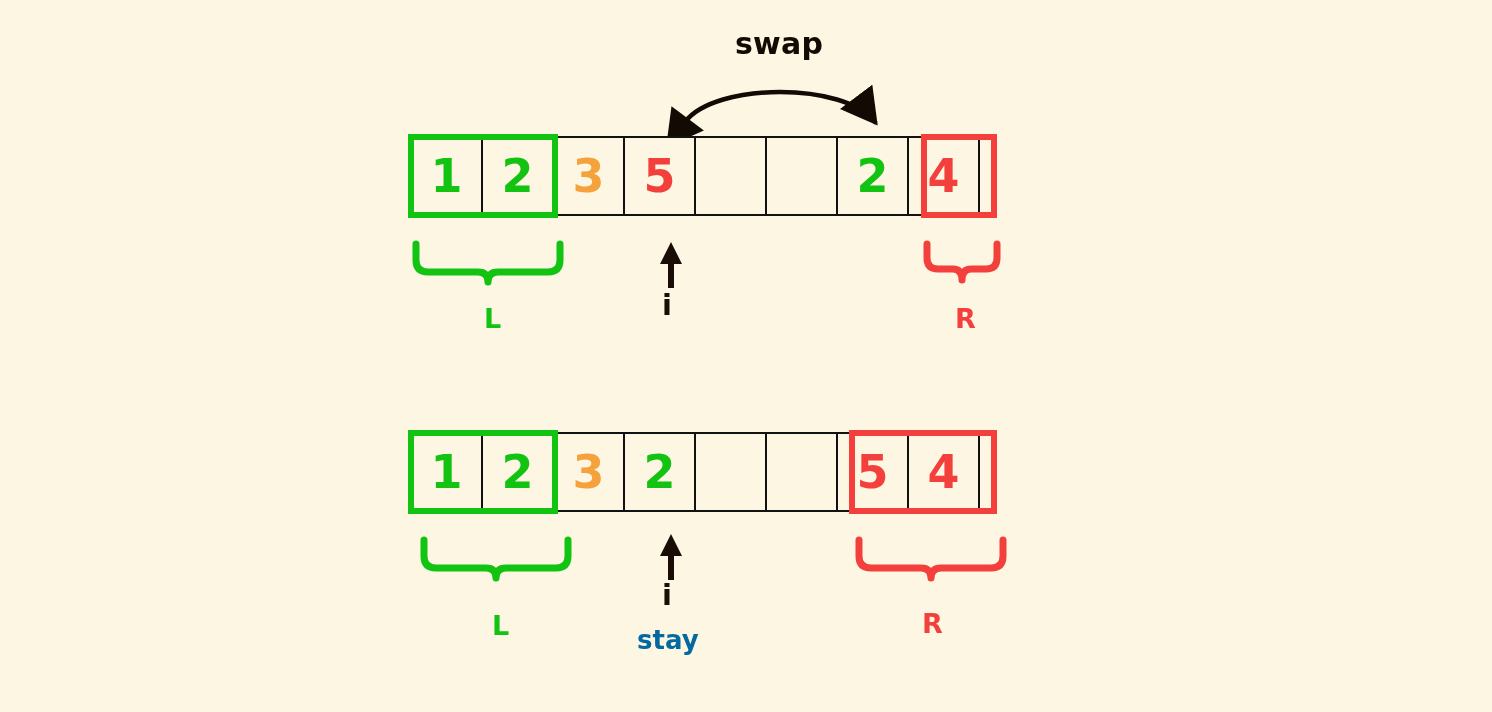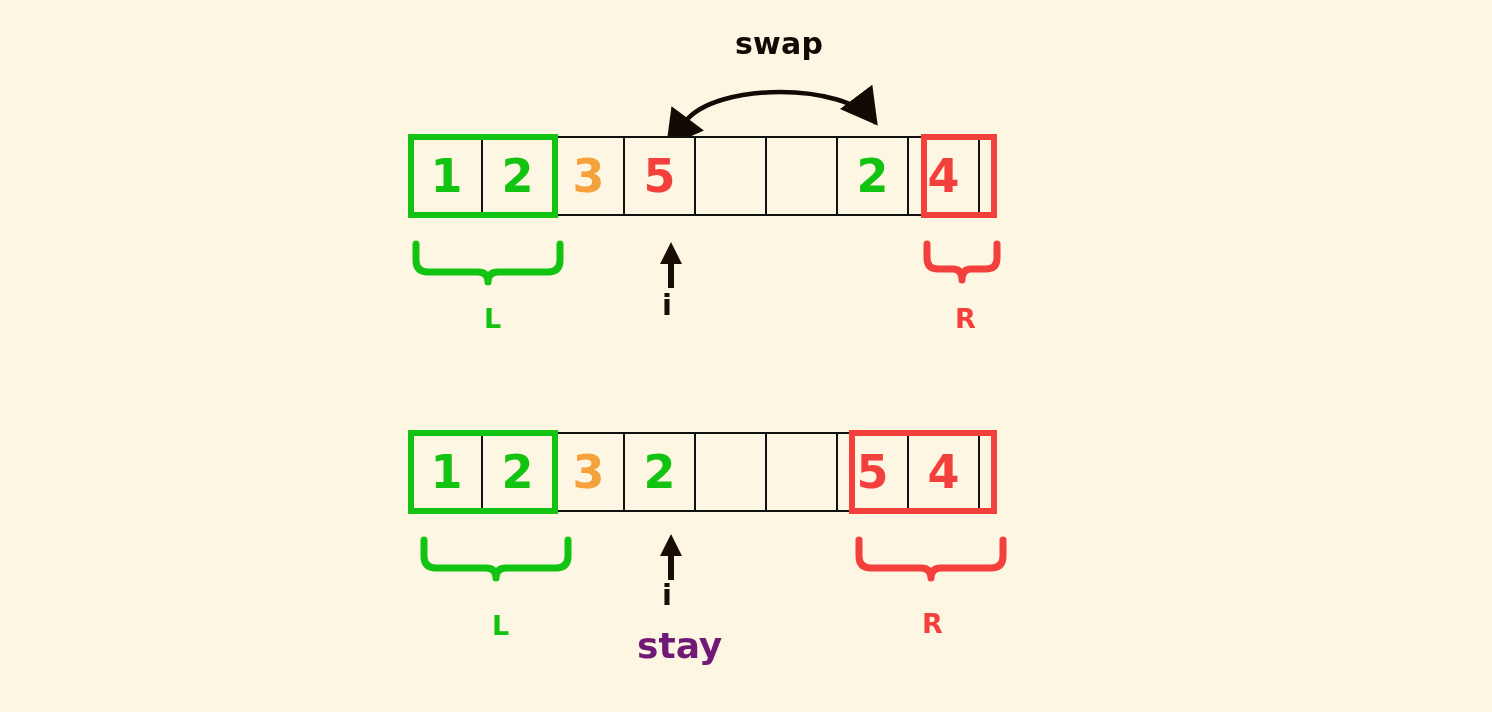--- a/index.html
+++ b/index.html
@@ -93,23 +93,23 @@
     top: 26px;
     font-size: 30px;
     font-weight: 700;
     color: #120A03;
     letter-spacing: .2px;
   }
   .label-stay {
     position: absolute;
     left: 637px;
     top: 625px;
-    font-size: 36px;
+    font-size: 26px;
     font-weight: 700;
-    color: #701a75;
+    color: #0369a1;
   }
 
   .pointer-label {
     position: absolute;
     font-size: 29px;
     font-weight: 700;
     color: #1A0D05;
   }
 
   .arrow-up { position: absolute; pointer-events: none; }

